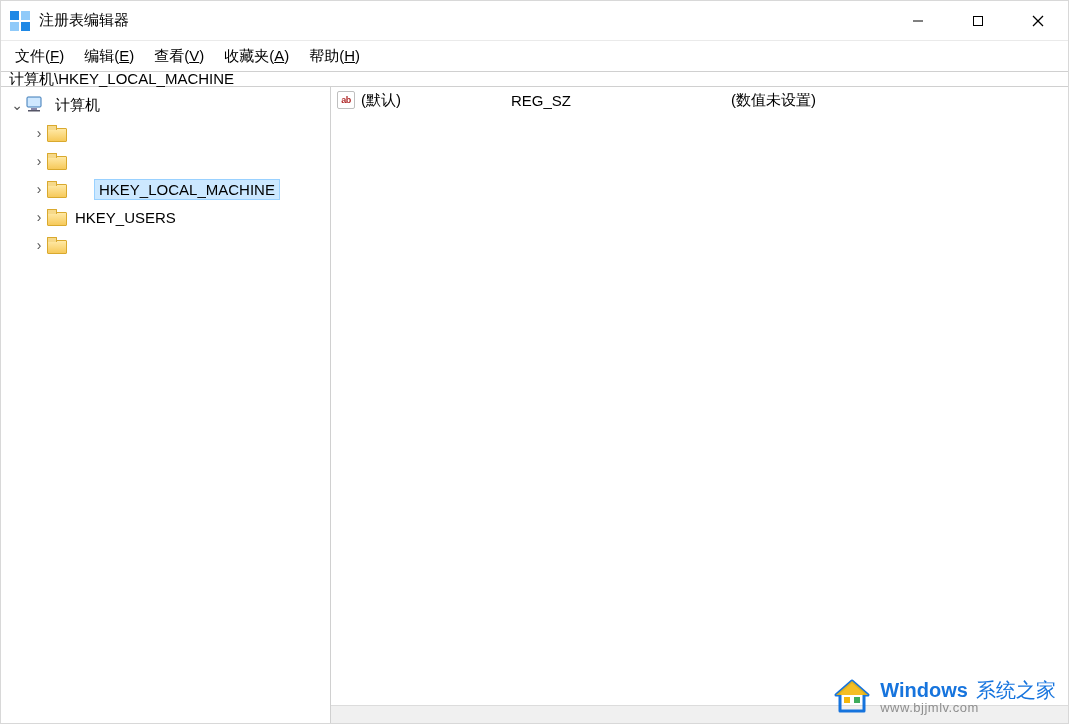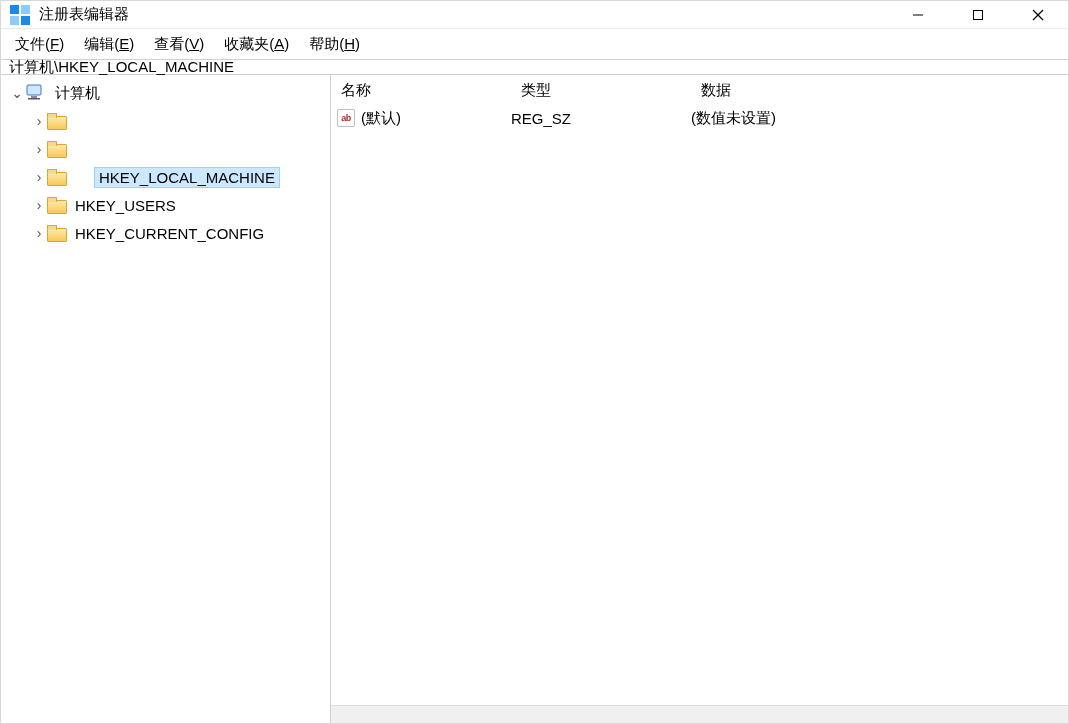--- a/index.html
+++ b/index.html
@@ -13,21 +13,21 @@
     overflow: hidden;
   }
   .window {
     width: 1069px; height: 724px;
     display: flex; flex-direction: column;
     border: 1px solid #d8d8d8;
     position: relative;
   }
   
   .titlebar {
-    height: 28px;
+    height: 40px;
     display: flex; align-items: center;
     padding-left: 8px;
     border-bottom: 1px solid #eaeaea;
   }
   .titlebar .icon { width: 22px; height: 22px; margin-right: 8px; }
   .titlebar .title { font-size: 15px; }
   .win-controls { margin-left: auto; display: flex; height: 100%; }
   .win-btn {
     width: 60px; display: flex; align-items: center; justify-content: center;
     cursor: default;
@@ -110,21 +110,21 @@
   .col-type { width: 180px; }
   .col-data { flex: 1; }
   
   .list-row {
     display: flex; height: 26px; align-items: center;
     padding-left: 6px;
   }
   .list-row .cell { overflow: hidden; text-overflow: ellipsis; white-space: nowrap; }
   .c-name { width: 174px; display: flex; align-items: center; gap: 6px; }
   .c-type { width: 180px; }
-  .c-data { flex: 1; }
+  .c-data { flex: 1; margin-left: 40px; }
   .val-ico {
     width: 18px; height: 18px; display: inline-flex; align-items: center; justify-content: center;
     background: #fff; border: 1px solid #bfbfbf; border-radius: 2px;
     font-size: 9px; font-weight: bold; color: #b02a2a; letter-spacing: -0.5px;
     font-family: Tahoma, sans-serif;
   }
   .hscroll-hint {
     position: absolute; left: 0; right: 0; bottom: 0; height: 18px;
     background: #f0f0f0; border-top: 1px solid #dcdcdc;
   }
@@ -217,38 +217,47 @@
         <span class="label">HKEY_LOCAL_MACHINE</span>
       </div>
       <div class="tree-row ind1">
         <span class="tw">›</span>
         <span class="folder-ico"></span>
         <span class="label">HKEY_USERS</span>
       </div>
       <div class="tree-row ind1">
         <span class="tw">›</span>
         <span class="folder-ico"></span>
-        <span class="label">HKEY_CURRENT_CONFIG</span>
       </div>
     </div>
 
     <div class="list-pane">
-      <div class="list-header">
-        <div class="col-h col-name">名称</div>
-        <div class="col-h col-type">类型</div>
-        <div class="col-h col-data">数据</div>
-      </div>
 
       <div class="list-row">
         <div class="cell c-name">
           <span class="val-ico">ab</span>
           <span>(默认)</span>
         </div>
         <div class="cell c-type">REG_SZ</div>
         <div class="cell c-data">(数值未设置)</div>
       </div>
 
       <div class="hscroll-hint"></div>
     </div>
   </div>
 
+  <div class="watermark">
+    <svg viewBox="0 0 40 40">
+      <polygon points="20,4 36,18 32,18 32,34 8,34 8,18 4,18" fill="none" stroke="#0a6ddc" stroke-width="3" stroke-linejoin="round"></polygon>
+      <rect x="12" y="20" width="6" height="6" fill="#f4b400"></rect>
+      <rect x="22" y="20" width="6" height="6" fill="#34a853"></rect>
+      <polygon points="20,4 36,18 4,18" fill="#f4b400" opacity="0.9"></polygon>
+    </svg>
+    <div class="wm-txt">
+      <div>
+        <span class="wm-main">Windows</span>
+        <span class="wm-sub">系统之家</span>
+      </div>
+      <span class="wm-url">www.bjjmlv.com</span>
+    </div>
+  </div>
 
 </div>
 
 </body></html>

